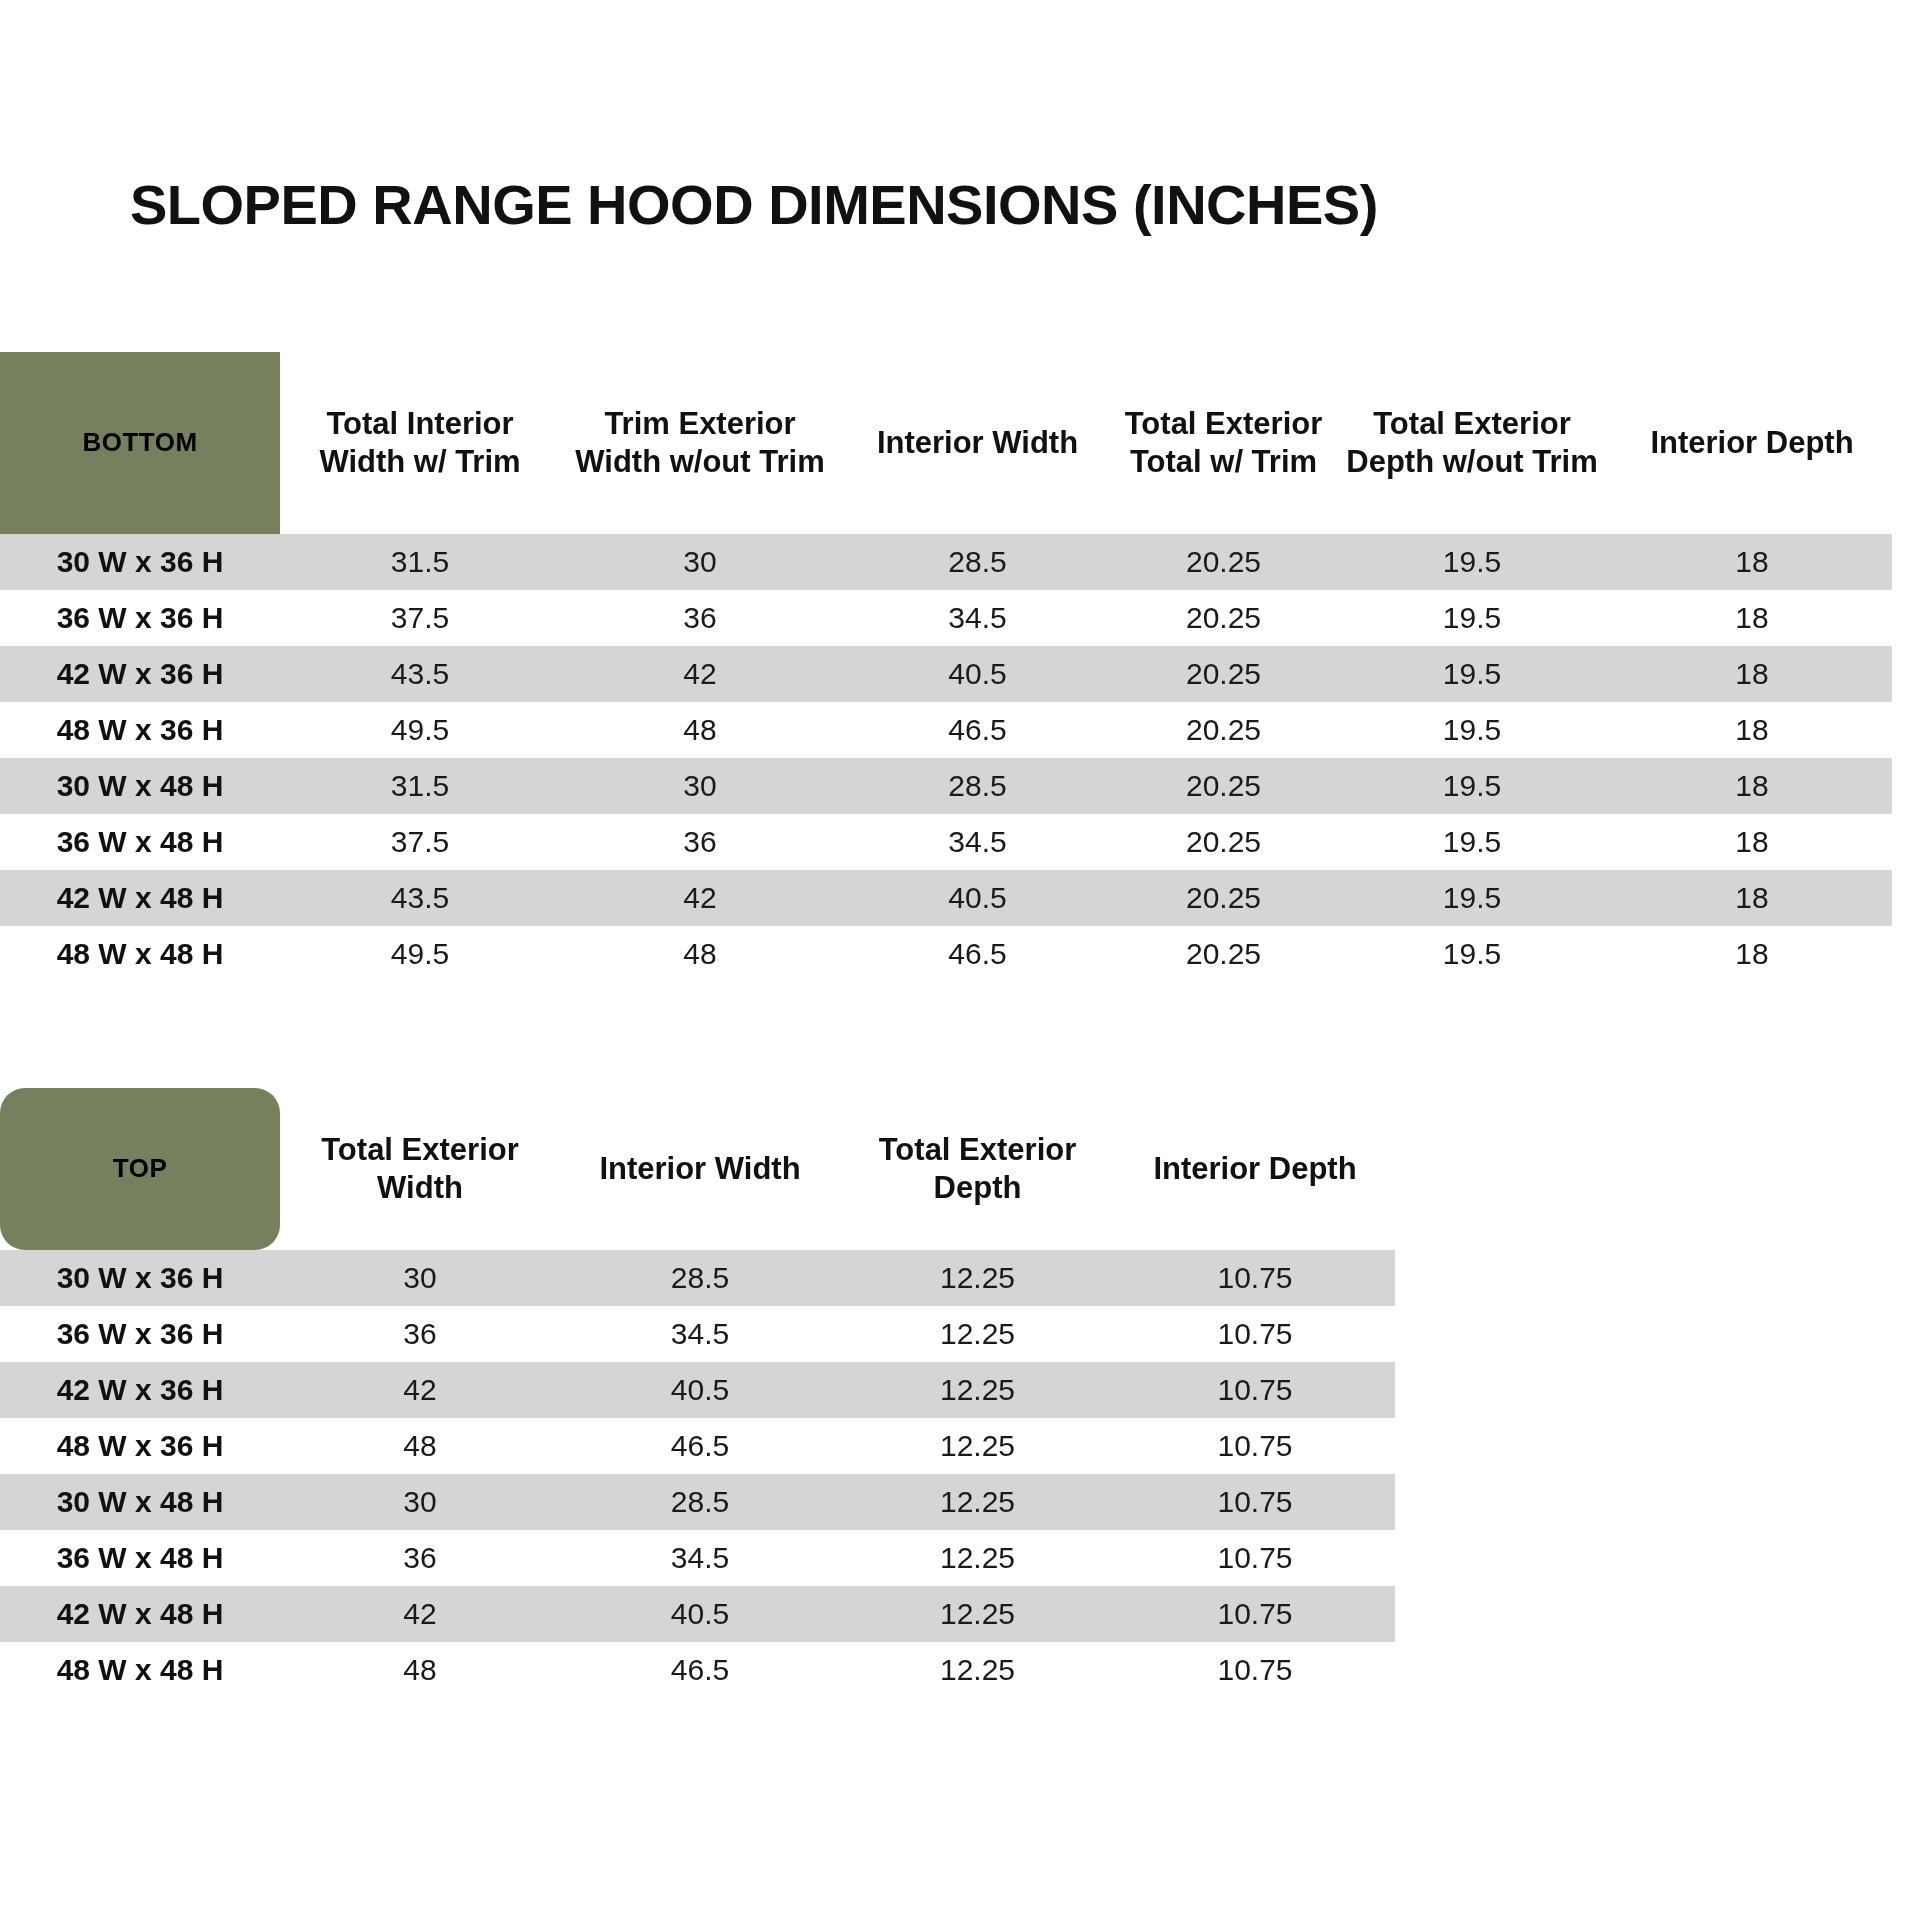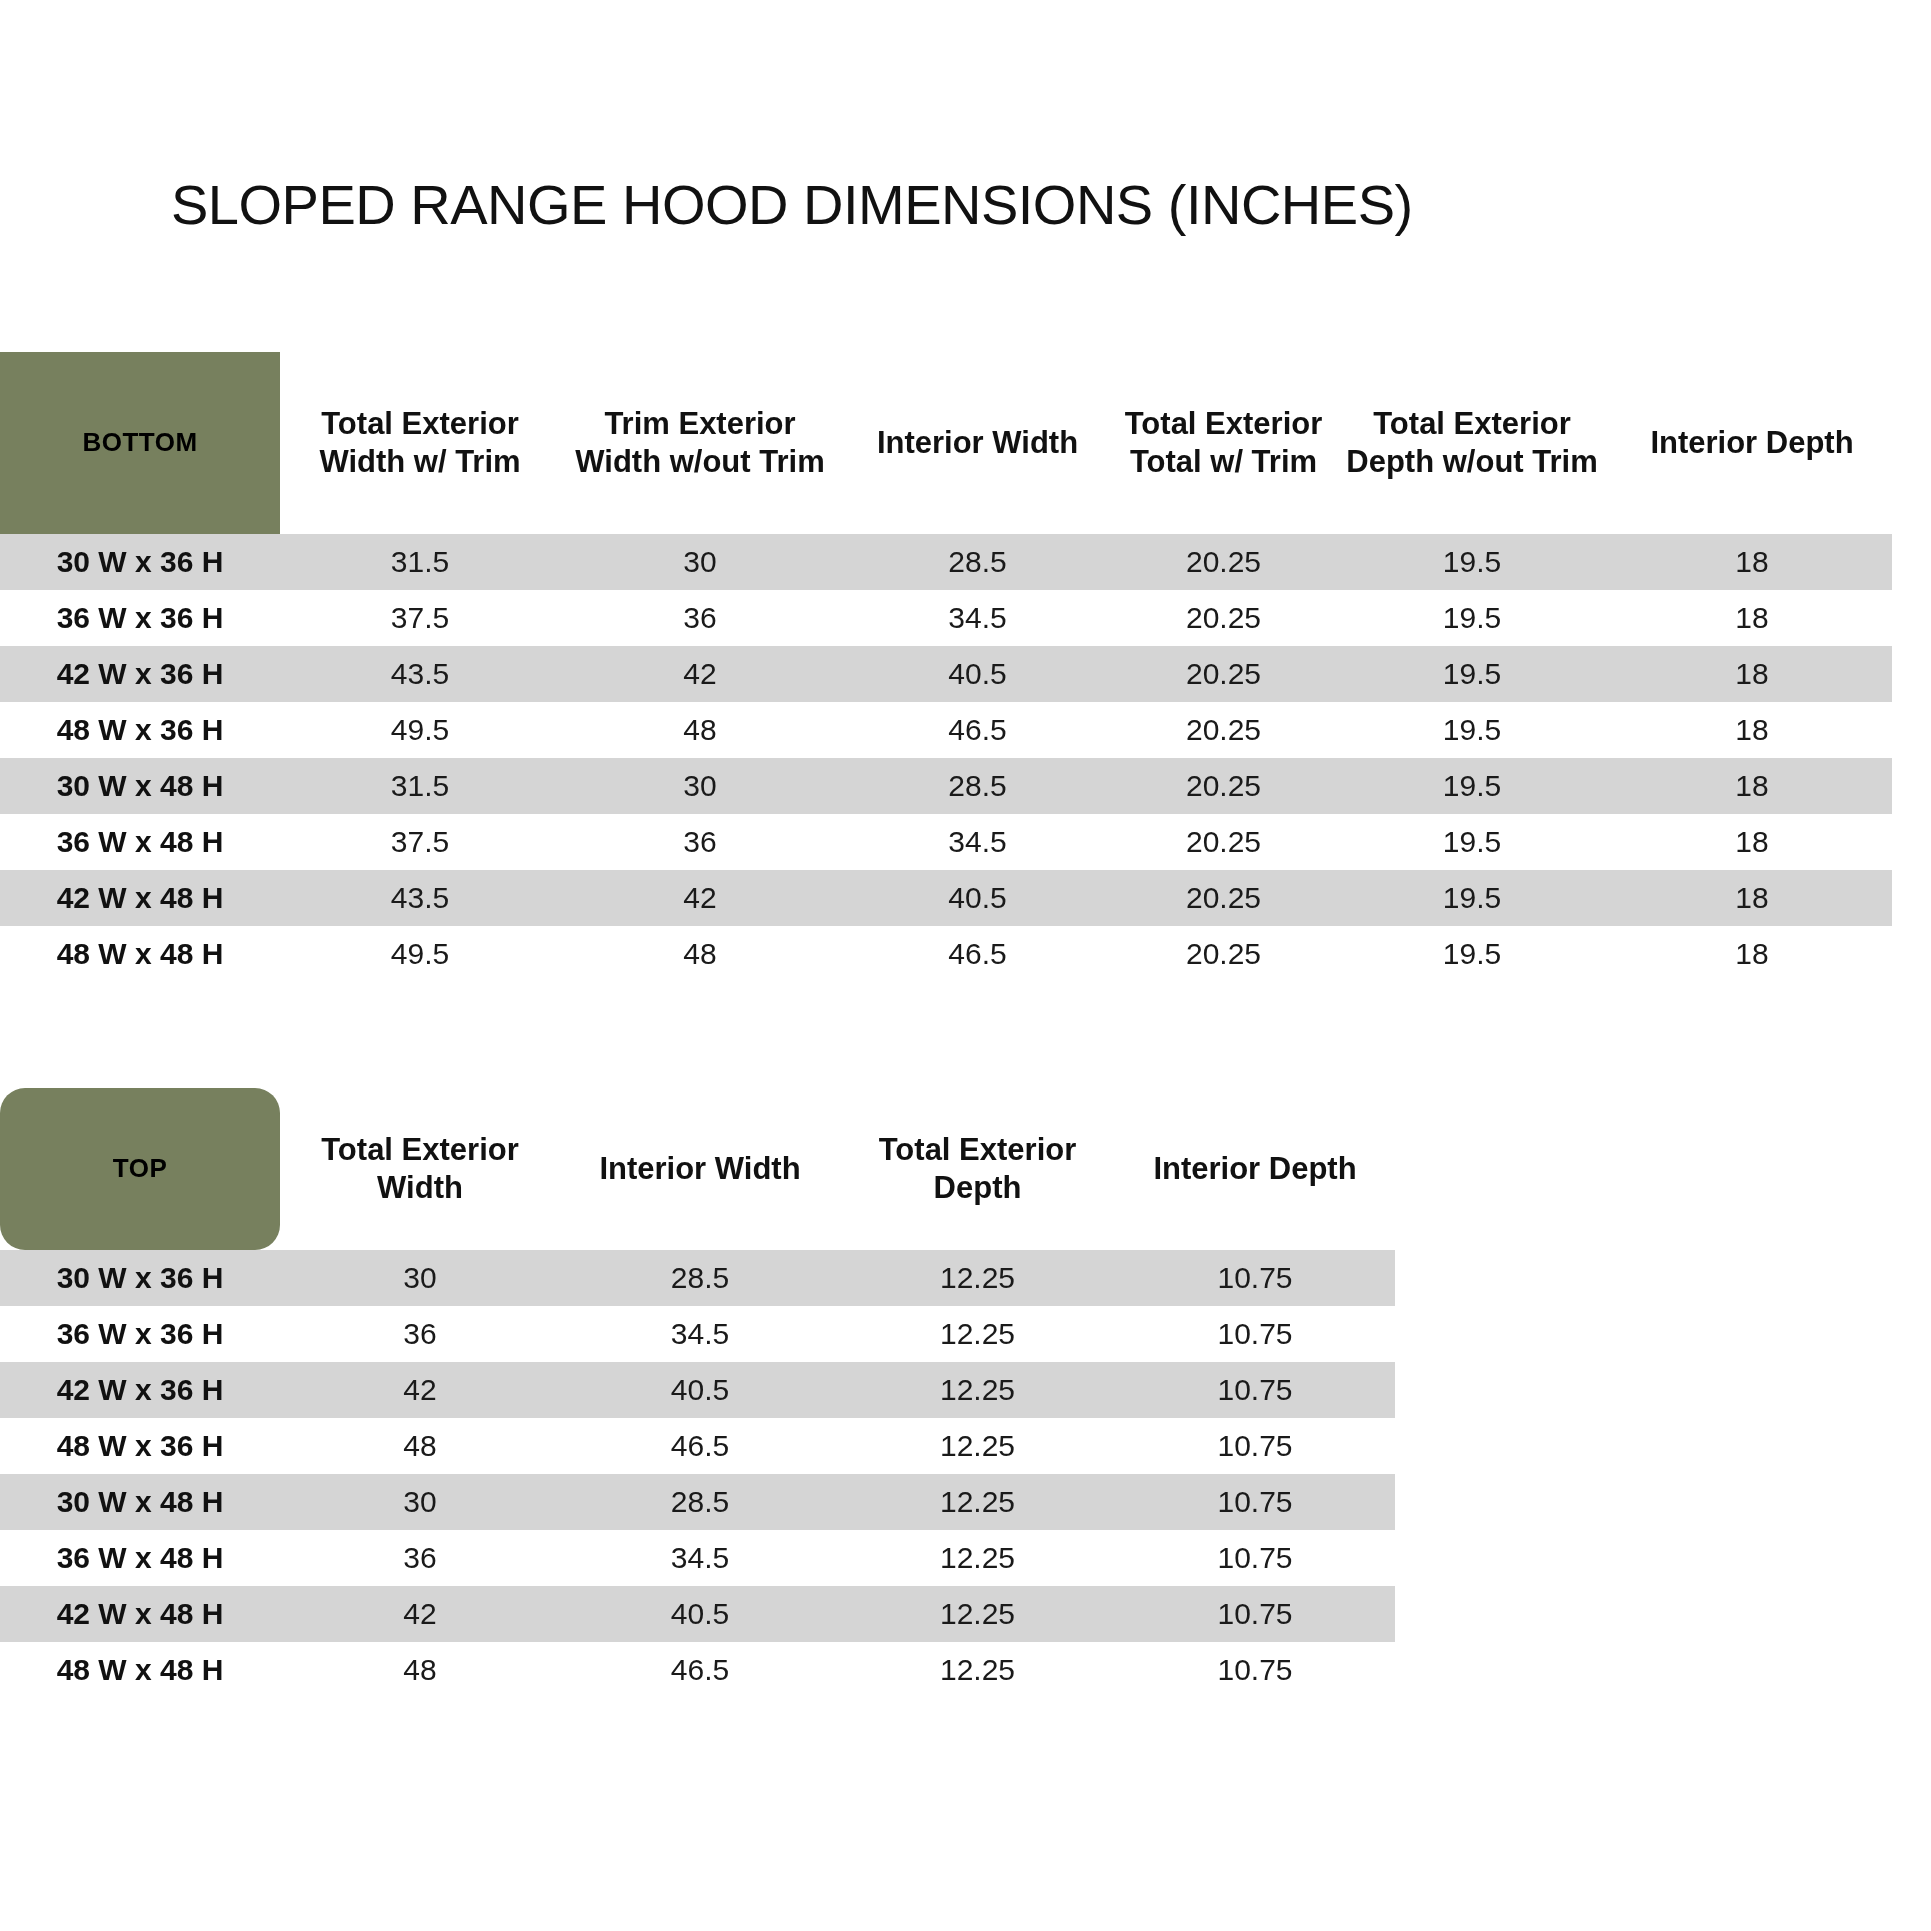--- a/index.html
+++ b/index.html
@@ -16,26 +16,25 @@
   }
   .page {
     position: relative;
     width: 1931px;
     height: 1931px;
     box-sizing: border-box;
     padding: 0;
   }
   .title {
     font-size: 56px;
-    font-weight: normal;
+    font-weight: bold;
     letter-spacing: -0.5px;
     color: #111111;
     padding: 174px 0 0 130px;
     line-height: 1.1;
-    margin-left: 41px;
   }
 
   table {
     border-collapse: collapse;
     table-layout: fixed;
   }
 
   
   .tbl-bottom {
     margin: 116px 0 0 0px;
@@ -116,21 +115,21 @@
         <col class="c1">
         <col class="c2">
         <col class="c3">
         <col class="c4">
         <col class="c5">
         <col class="c6">
     </colgroup>
     <thead>
       <tr>
         <th class="corner">BOTTOM</th>
-        <th class="hdr">Total Exterior Width w/ Trim</th>
+        <th class="hdr">Total Interior Width w/ Trim</th>
         <th class="hdr">Trim Exterior Width w/out Trim</th>
         <th class="hdr">Interior Width</th>
         <th class="hdr">Total Exterior Total w/ Trim</th>
         <th class="hdr">Total Exterior Depth w/out Trim</th>
         <th class="hdr">Interior Depth</th>
       </tr>
     </thead>
     <tbody>
       <tr class="shade">
         <td class="rowlabel">30 W x 36 H</td>

